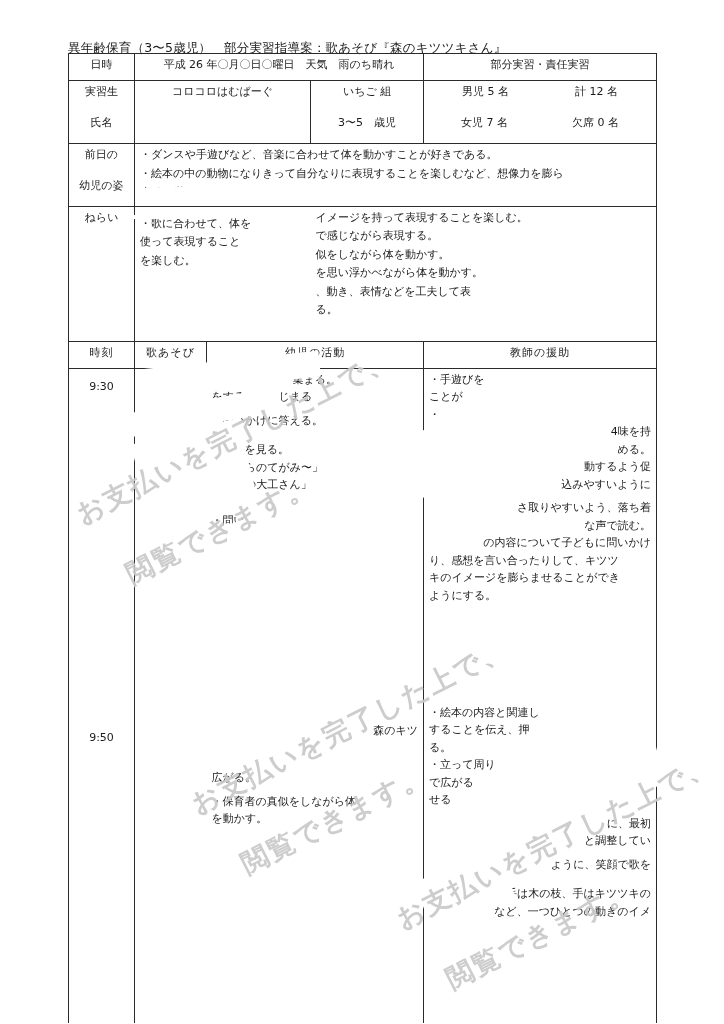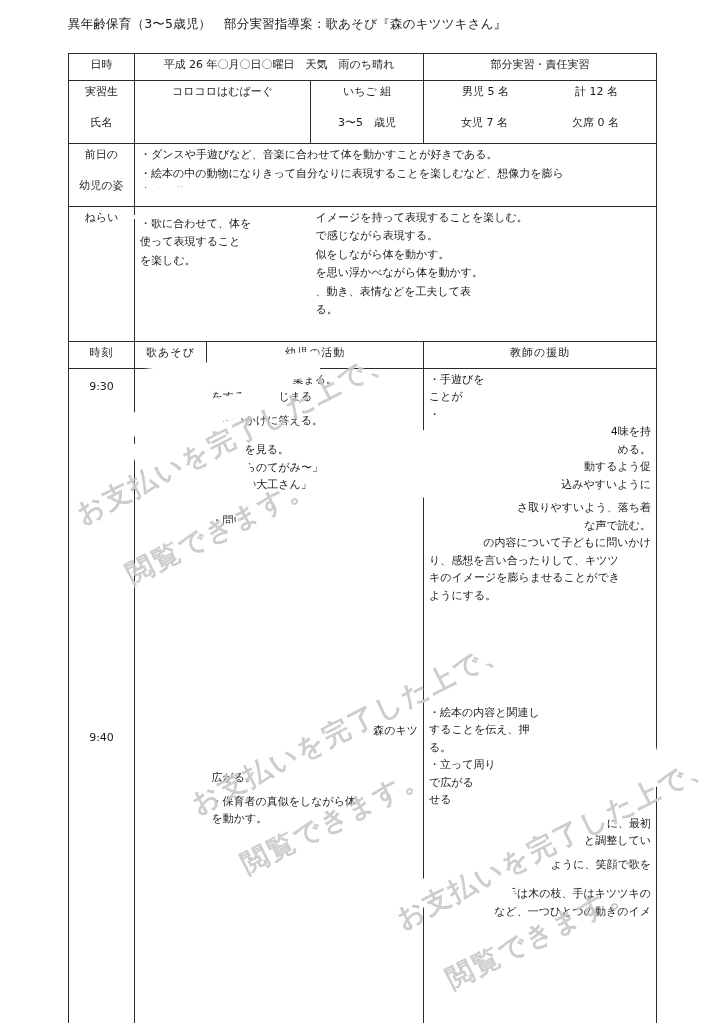--- a/index.html
+++ b/index.html
@@ -17,21 +17,21 @@
   }
   .page {
     position: absolute;
     left: 0; top: 0;
     width: 724px;
     height: 1024px;
   }
   .doc-title {
     position: absolute;
     left: 68px;
-    top: 16px;
+    top: 40px;
     font-size: 12.5px;
     letter-spacing: 0.2px;
     white-space: nowrap;
   }
   table.plan {
     position: absolute;
     left: 68px;
     top: 53px;
     width: 588px;
     border-collapse: collapse;
@@ -220,21 +220,21 @@
         <p style="text-align:right">さ取りやすいよう、落ち着</p>
         <p style="text-align:right">な声で読む。</p>
         <p style="text-align:right">の内容について子どもに問いかけ</p>
         <p>り、感想を言い合ったりして、キツツ</p>
         <p>キのイメージを膨らませることができ</p>
         <p>ようにする。</p>
       </td>
     </tr>
 
     <tr>
-      <td class="time nb-top nb-bottom" style="height:290px; vertical-align:top; padding-top:28px">9:40</td>
+      <td class="time nb-top nb-bottom" style="height:290px; vertical-align:top; padding-top:28px">9:50</td>
       <td class="nb-top nb-bottom nb-right"></td>
       <td class="nb-top nb-bottom nb-left cellpad act-col" colspan="2">
         <div class="spacer"></div>
             <div class="spacer"></div>
             <div class="spacer"></div>
         <p style="text-align:right">森のキツ</p>
         <div class="spacer"></div>
             <div class="spacer"></div>
             <div class="spacer"></div>
         <div class="spacer"></div>

